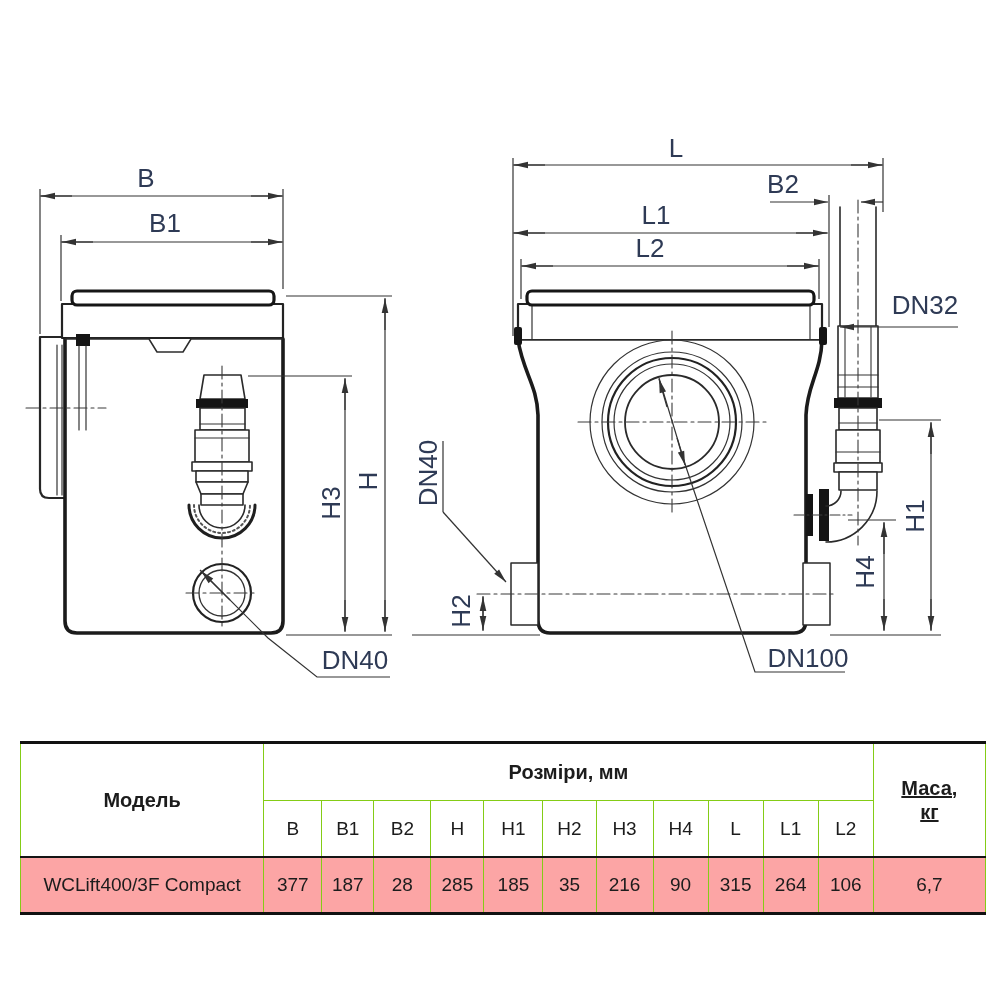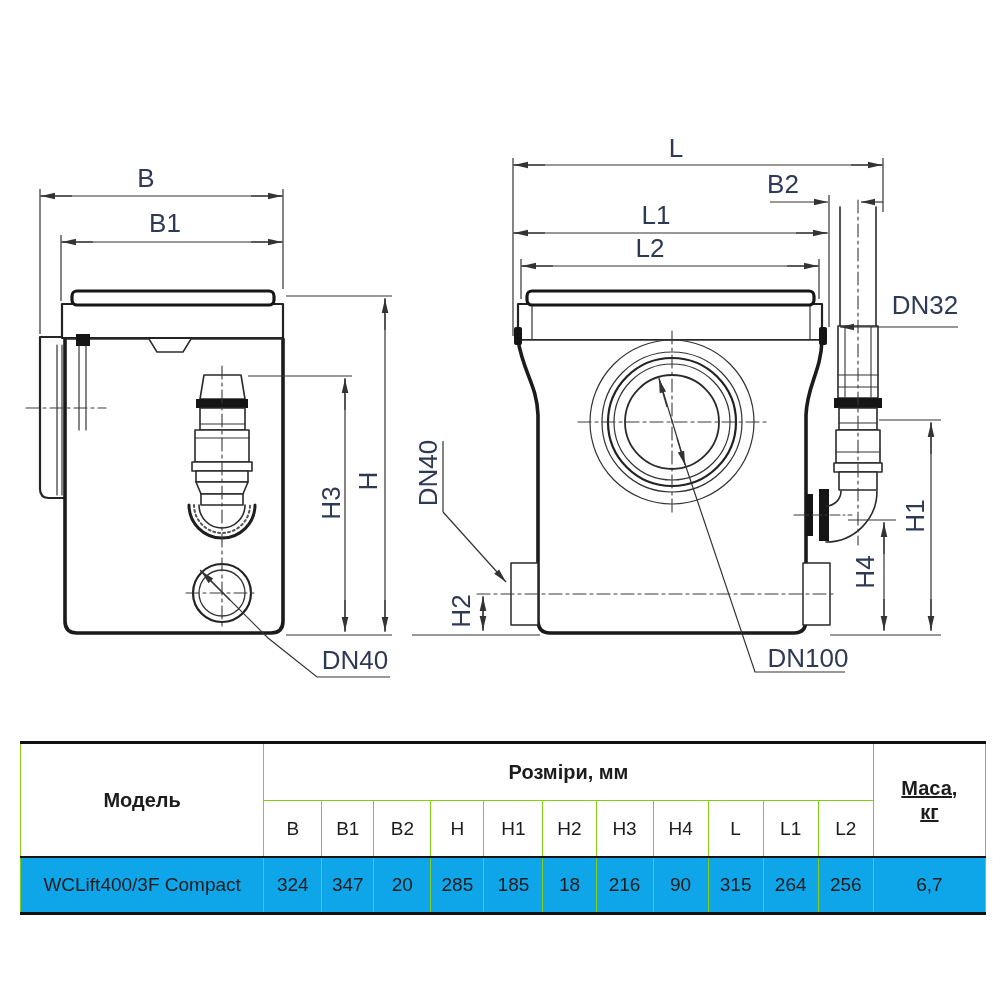--- a/index.html
+++ b/index.html
@@ -10,21 +10,21 @@
   .lbl{position:absolute;font-size:26px;color:#2e3a55;white-space:nowrap;
        transform:translate(-50%,-50%);line-height:1;}
   .lbl.rot{transform:translate(-50%,-50%) rotate(-90deg);}
   
   .spec{position:absolute;left:20px;top:741px;width:966px;border-collapse:collapse;
         table-layout:fixed;font-family:"Liberation Sans", sans-serif;color:#1c1c1c;}
   .spec td{border:1px solid #84cc16;text-align:center;vertical-align:middle;
            padding:8px 2px;font-size:19px;overflow:hidden;}
   .spec tr.hr1 td{height:40px;}
   .spec tr.hr2 td{height:39px;border-bottom:2px solid #141414;}
-  .spec tr.datarow td{height:38px;background:#0ea5e9;}
+  .spec tr.datarow td{height:38px;background:#fca5a5;}
   .spec td.bold{font-weight:bold;font-size:20px;}
   .spec{border-top:3px solid #111;border-bottom:3px solid #111;}
   .spec td.span2{border-bottom:2px solid #141414;}
   .masscell div{line-height:1.2;text-decoration:underline;}
 </style>
 </head>
 <body>
 
 <div class="page">
 
@@ -254,28 +254,28 @@
       <td>H1</td>
       <td>H2</td>
       <td>H3</td>
       <td>H4</td>
       <td>L</td>
       <td>L1</td>
       <td>L2</td>
     </tr>
     <tr class="datarow">
       <td>WCLift400/3F Compact</td>
-      <td>324</td>
-      <td>347</td>
-      <td>20</td>
+      <td>377</td>
+      <td>187</td>
+      <td>28</td>
       <td>285</td>
       <td>185</td>
-      <td>18</td>
+      <td>35</td>
       <td>216</td>
       <td>90</td>
       <td>315</td>
       <td>264</td>
-      <td>256</td>
+      <td>106</td>
       <td>6,7</td>
     </tr>
   </tbody>
     </table>
 </div>
 
 </body></html>

